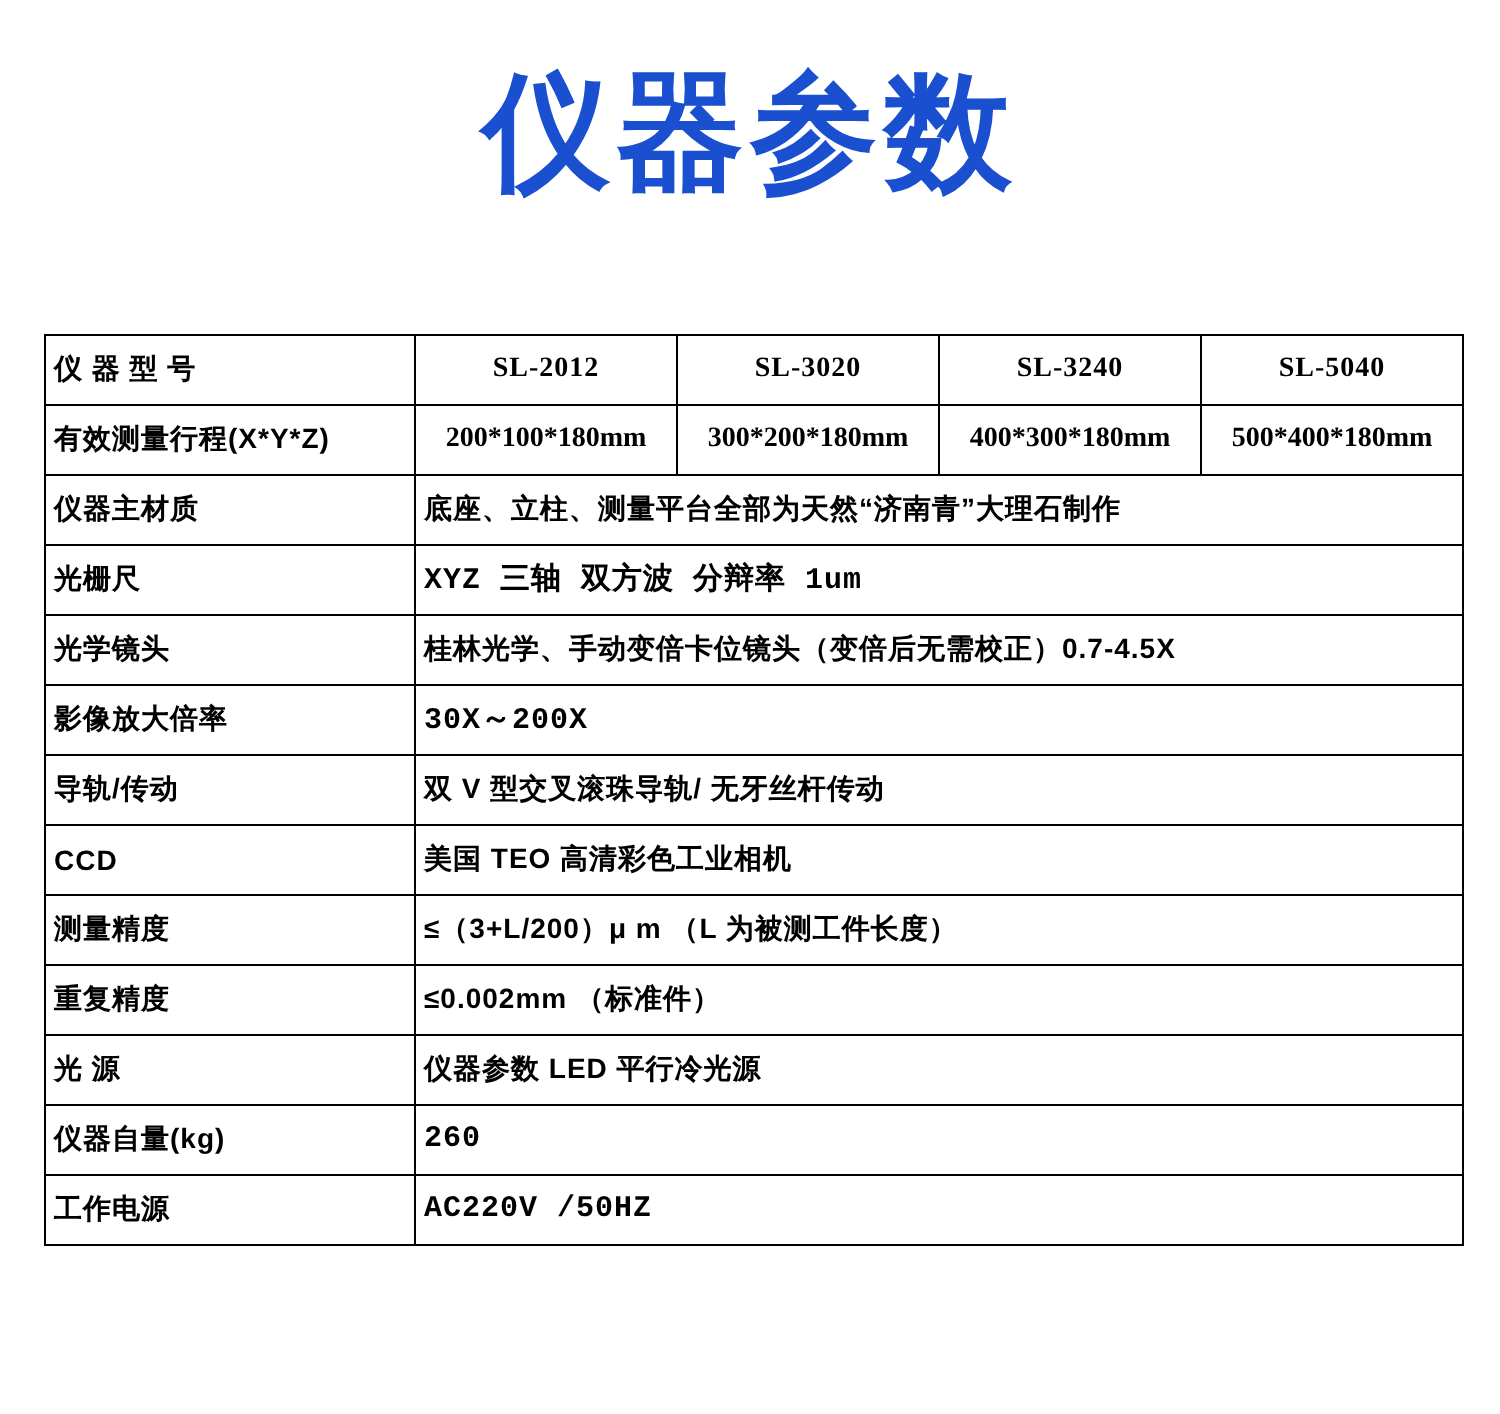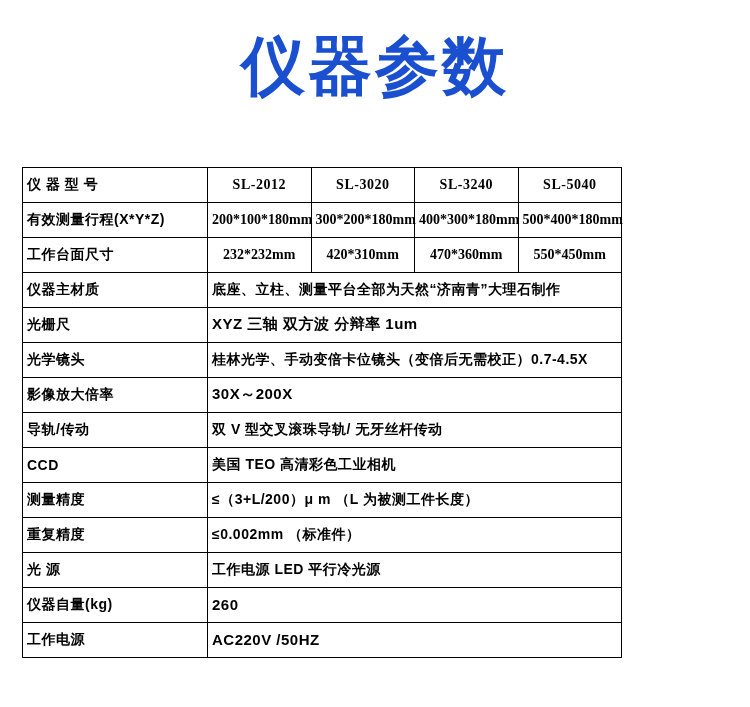--- a/index.html
+++ b/index.html
@@ -28,21 +28,21 @@
     letter-spacing: 3px;
     padding-top: 28px;
     padding-bottom: 0;
     line-height: 1.2;
   }
   .table-wrap {
     margin: 62px 22px 0 22px;
   }
   table.spec {
     border-collapse: collapse;
-    width: 600px;
+    width: 710px;
     table-layout: fixed;
   }
   table.spec td {
     border: 1px solid #000000;
     height: 34px;
     padding: 0 4px;
     font-size: 14px;
     vertical-align: middle;
   }
   td.label {
@@ -67,21 +67,21 @@
     font-size: 19px;
     letter-spacing: 0.5px;
   }
   td.span {
     font-family: "Liberation Sans", sans-serif;
     font-weight: bold;
     font-size: 14.5px;
     letter-spacing: 0.5px;
   }
   td.span.serifmix {
-    font-family: Liberation Sans, sans-serif;
+    font-family: Liberation Mono, monospace;
     font-weight: bold;
     font-size: 15px;
   }
 </style>
 </head>
 <body>
 
 <div class="page">
 
   <div class="title">仪器参数</div>
@@ -99,27 +99,20 @@
 
 
         <tr>
           <td class="label">有效测量行程(X*Y*Z)</td>
           <td class="val">200*100*180mm</td>
           <td class="val">300*200*180mm</td>
           <td class="val">400*300*180mm</td>
           <td class="val">500*400*180mm</td>
         </tr>
 
-        <tr>
-          <td class="label">工作台面尺寸</td>
-          <td class="val">232*232mm</td>
-          <td class="val">420*310mm</td>
-          <td class="val">470*360mm</td>
-          <td class="val">550*450mm</td>
-        </tr>
 
         <tr>
           <td class="label">仪器主材质</td>
           <td class="span" colspan="4">底座、立柱、测量平台全部为天然“济南青”大理石制作</td>
         </tr>
 
         <tr>
           <td class="label">光栅尺</td>
           <td class="span serifmix" colspan="4">XYZ 三轴   双方波     分辩率 1um</td>
         </tr>
@@ -149,21 +142,21 @@
           <td class="span" colspan="4">≤（3+L/200）μ m      （L 为被测工件长度）</td>
         </tr>
 
         <tr>
           <td class="label">重复精度</td>
           <td class="span" colspan="4">≤0.002mm    （标准件）</td>
         </tr>
 
         <tr>
           <td class="label">光 源</td>
-          <td class="span" colspan="4">工作电源 LED 平行冷光源</td>
+          <td class="span" colspan="4">仪器参数 LED 平行冷光源</td>
         </tr>
 
         <tr>
           <td class="label">仪器自量(kg)</td>
           <td class="span serifmix" colspan="4">260</td>
         </tr>
 
         <tr>
           <td class="label">工作电源</td>
           <td class="span serifmix" colspan="4">AC220V /50HZ</td>

